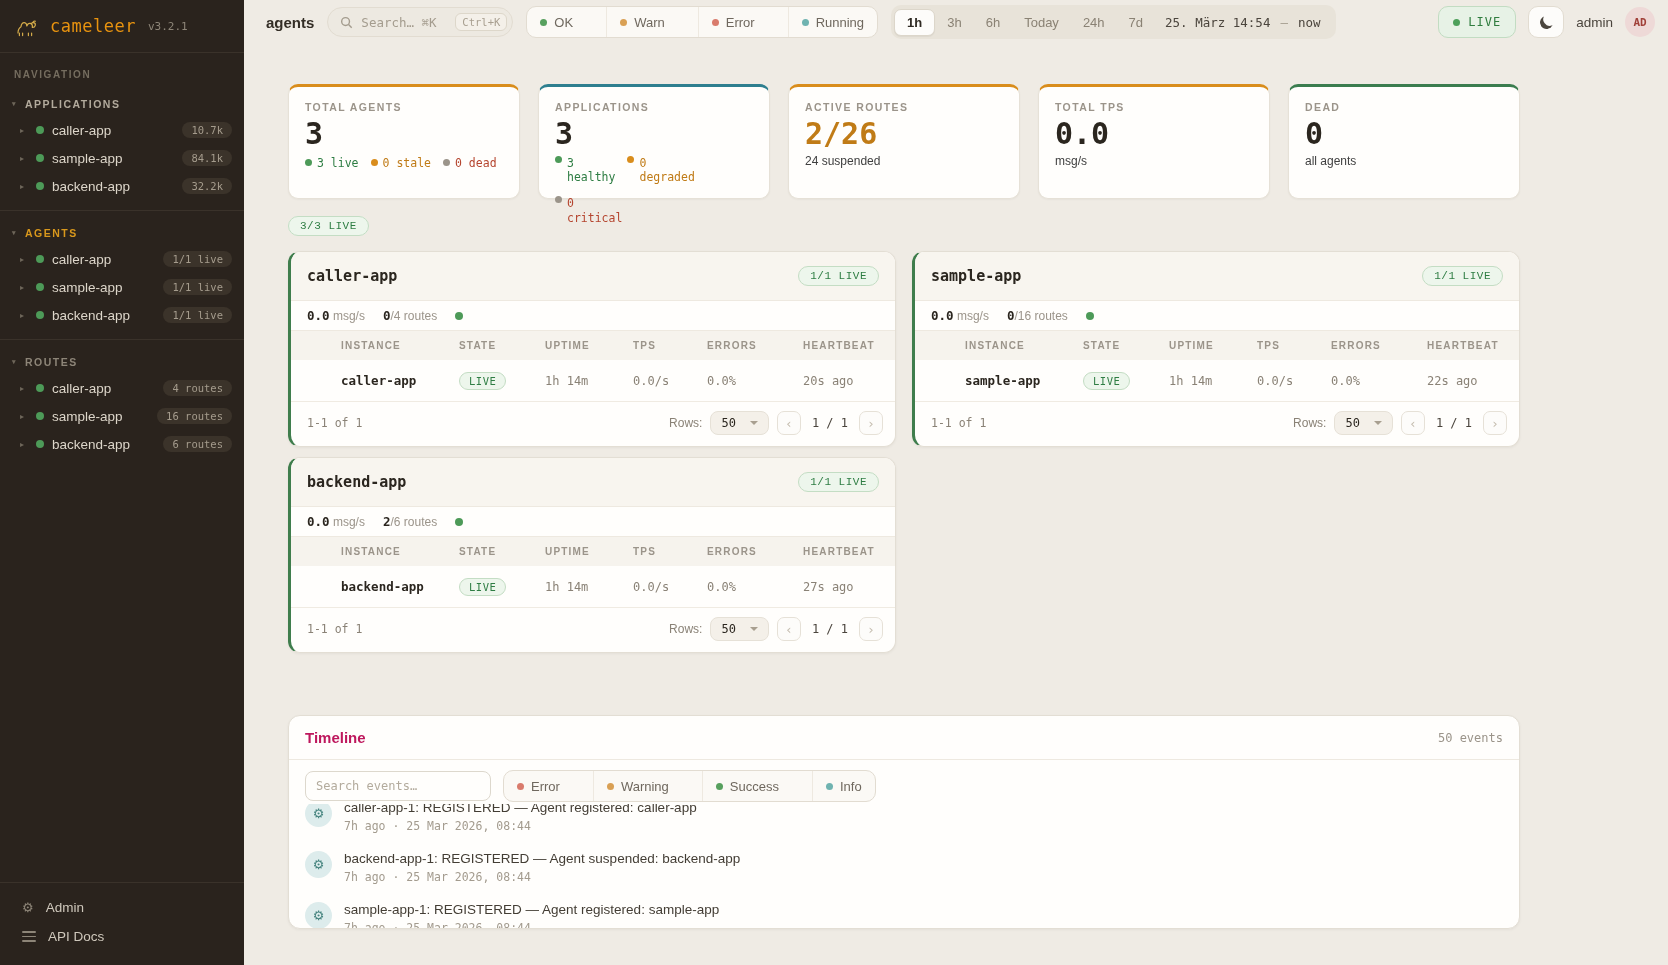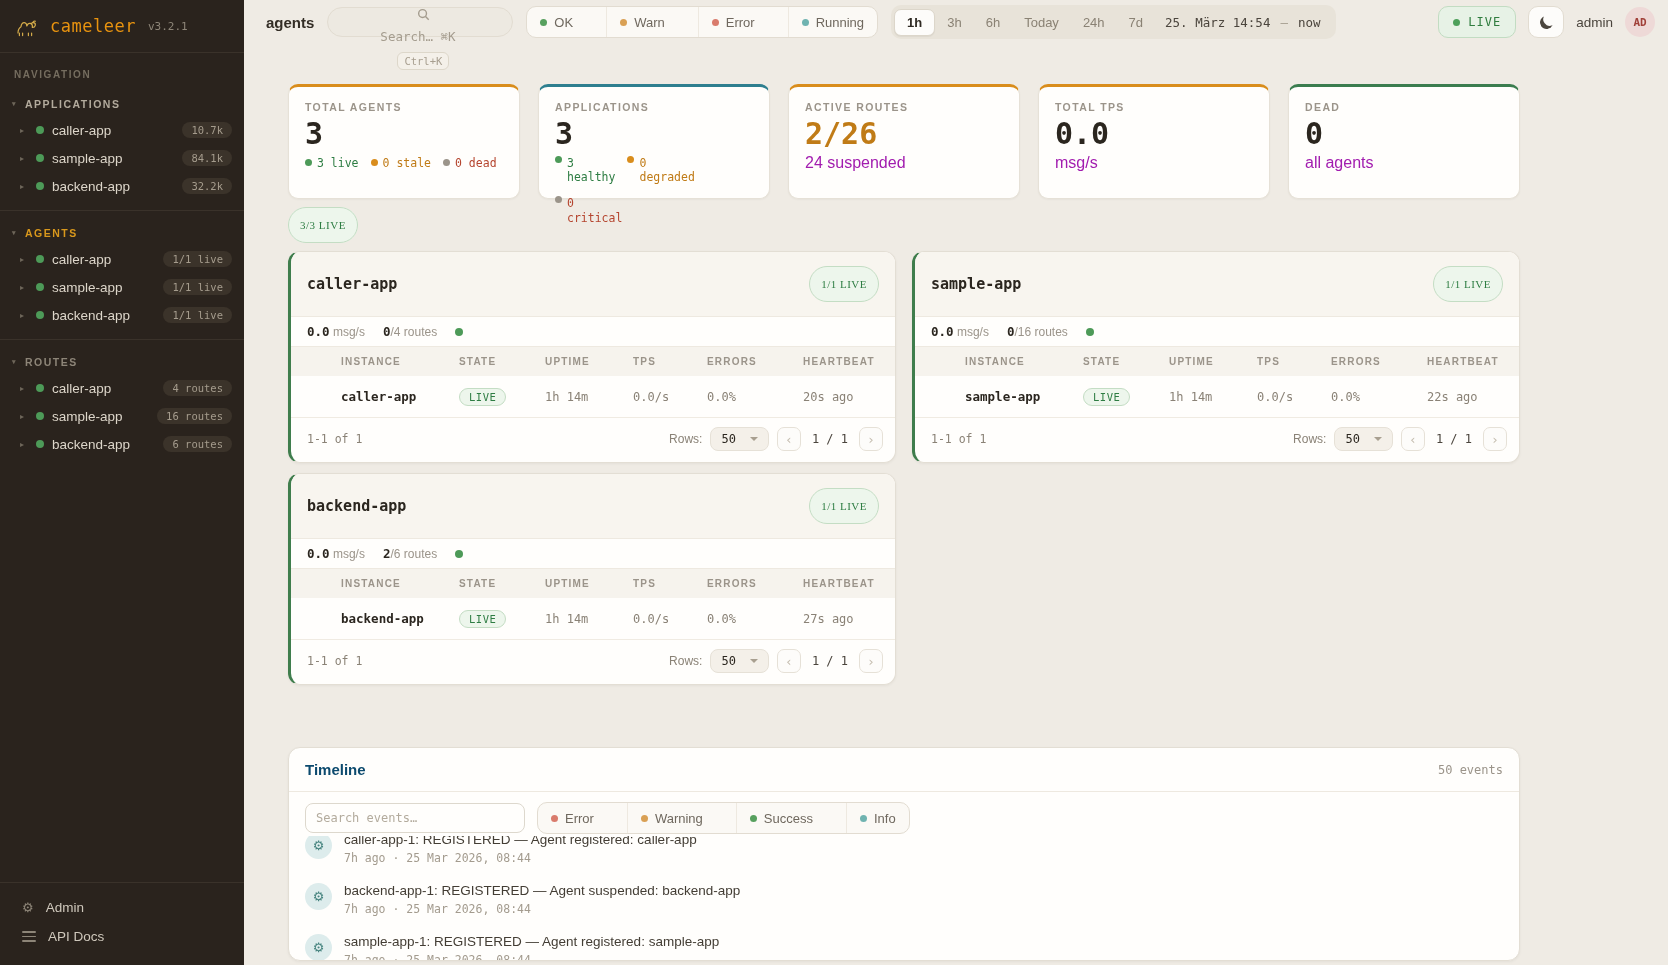--- a/index.html
+++ b/index.html
@@ -34,21 +34,21 @@
   .side-foot { border-top:1px solid #3a322a; padding:10px 0 14px; }
   .foot-item { display:flex; align-items:center; gap:12px; padding:7px 14px 7px 22px; color:#cfc8bc; font-size:13.5px; cursor:pointer; }
   .gear { color:#8d8578; font-size:13px; }
   .bars { display:inline-flex; flex-direction:column; gap:3px; width:14px; }
   .bars i { display:block; height:1.5px; background:#8d8578; border-radius:2px; }
 
   
   .main { flex:1; display:flex; flex-direction:column; min-width:0; }
   .topbar { height:44px; display:flex; align-items:center; gap:13px; padding:0 13px 0 22px; flex-shrink:0; }
   .page-name { font-weight:bold; font-size:15px; color:#332d25; }
-  .search-pill { display:flex; align-items:center; gap:8px; background:#edE9e1; border:1px solid #e2dcd1; border-radius:999px; height:30px; padding:0 6px 0 12px; width:186px;flex-direction:column; }
+  .search-pill { display:flex; align-items:center; gap:8px; background:#edE9e1; border:1px solid #e2dcd1; border-radius:999px; height:30px; padding:0 6px 0 12px; width:186px; }
   .search-pill input { border:0; outline:none; background:transparent; font-size:12.5px; color:#6f685e; width:86px; font-family:"DejaVu Sans Mono",monospace; }
   .search-pill input::placeholder { color:#a49c8e; }
   .kbd { font-family:"DejaVu Sans Mono",monospace; font-size:10.5px; color:#a89f90; border:1px solid #ddd7ca; background:#f4f0e9; border-radius:6px; padding:2px 6px; }
   .chip-group { display:flex; align-items:stretch; background:#fbf9f5; border:1px solid #e2dcd1; border-radius:10px; overflow:hidden; height:32px; }
   .chip { display:flex; align-items:center; gap:7px; padding:0 13px; font-size:13px; color:#6f685e; cursor:pointer; }
   .chip + .chip { border-left:1px solid #eee9e0;margin-left:20px; }
   .cdot { width:7px; height:7px; border-radius:50%; }
   .c-green{background:#57a05e}.c-amber{background:#d9a054}.c-red{background:#d97b6c}.c-teal{background:#6fb3b0}
   .time-group { display:flex; align-items:center; background:#e8e3d9; border-radius:10px; padding:3px; height:34px; }
   .range-btn { font-size:13px; color:#8a8274; padding:5px 12px; border-radius:7px; cursor:pointer; }
@@ -65,31 +65,31 @@
 
   .content { padding:40px 0 0 44px; width:1276px; }
 
   
   .stats-row { display:grid; grid-template-columns:repeat(5,1fr); gap:18px; width:1232px; }
   .stat-card { background:#fffefc; border:1px solid #e6e1d7; border-top:3px solid #d98d1c; border-radius:10px; height:115px; padding:14px 16px; box-shadow:0 1px 2px rgba(0,0,0,.04); }
   .stat-card.teal { border-top-color:#2e7f8f; } .stat-card.green { border-top-color:#3b7d4f; }
   .stat-label { font-size:10.5px; letter-spacing:1.4px; color:#9b948a; font-weight:bold; }
   .stat-value { font-family:"DejaVu Sans Mono",monospace; font-size:30px; font-weight:bold; color:#2b261f; margin-top:4px; line-height:1.15; }
   .stat-value.amber { color:#c07b16; }
-  .stat-sub { font-size:16px; color:#a21caf; margin-top:2px; }
+  .stat-sub { font-size:12px; color:#404040; margin-top:2px; }
   .stat-legend { display:flex; gap:12px; margin-top:4px; font-family:"DejaVu Sans Mono",monospace; font-size:11.5px; flex-wrap:wrap; }
   .leg { display:flex; align-items:center; gap:5px; }
   .leg .dot { width:7px; height:7px; }
   .leg.stack { align-items:flex-start; }
   .leg .two { display:flex; flex-direction:column; line-height:1.25; }
   .lg-green{color:#2e7d43}.lg-amber{color:#c07b16}.lg-red{color:#b5452f}
   .dot-amber{background:#d98d1c}.dot-gray{background:#9b948a}
 
   .overview-badge { display:inline-block; margin:16px 0 0; }
-  .live-badge { font-family:Liberation Serif, serif; font-size:11px; letter-spacing:.5px; color:#2e7d43; background:#edf6ec; border:1px solid #c4ddc4; border-radius:999px; padding:11px 11px; }
+  .live-badge { font-family:Liberation Mono, monospace; font-size:11px; letter-spacing:.5px; color:#2e7d43; background:#edf6ec; border:1px solid #c4ddc4; border-radius:999px; padding:3px 11px; }
 
   
   .apps-grid { display:grid; grid-template-columns:608px 608px; gap:10px 16px; margin-top:18px; align-items:start; }
   .app-card { background:#fffefc; border:1px solid #e3ded4; border-left:3px solid #3f7d4c; border-radius:12px; box-shadow:0 1px 3px rgba(0,0,0,.05); overflow:hidden; }
   .ac-head { display:flex; align-items:center; justify-content:space-between; padding:14px 16px; background:#f8f5ef; border-bottom:1px solid #eee9e0; }
   .ac-title { font-family:"DejaVu Sans Mono",monospace; font-weight:bold; font-size:15px; color:#2b261f; }
   .ac-stats { display:flex; align-items:center; gap:18px; padding:7px 16px; border-bottom:1px solid #eee9e0; font-size:12px; color:#9b948a; }
   .ac-stats b { font-family:"DejaVu Sans Mono",monospace; color:#2b261f; font-size:12.5px; }
   .tbl-head, .tbl-row { display:grid; grid-template-columns:50px 118px 86px 88px 74px 96px 1fr; align-items:center; }
   .tbl-head { background:#f6f3ed; height:29px; font-size:10px; letter-spacing:1.2px; color:#9b948a; font-weight:bold; }
@@ -101,24 +101,24 @@
   .foot-right { margin-left:auto; display:flex; align-items:center; gap:8px; }
   .rows-label { font-family:"Liberation Sans",sans-serif; font-size:12px; color:#8a8276; }
   .rows-select { display:flex; align-items:center; gap:14px; background:#f4f0e9; border:1px solid #e6e1d7; border-radius:8px; padding:4px 10px; color:#2b261f; font-size:12px; cursor:pointer; }
   .sel-caret { width:0; height:0; border-left:4px solid transparent; border-right:4px solid transparent; border-top:4px solid #a89f90; }
   .pg-btn { width:24px; height:24px; border:1px solid #e6e1d7; background:#fdfcfa; border-radius:7px; color:#c4bcae; display:flex; align-items:center; justify-content:center; font-size:13px; cursor:pointer; }
   .pg-count { color:#4b453d; font-size:12px; padding:0 3px; }
 
   
   .timeline-card { width:1232px; margin-top:62px; background:#fffefc; border:1px solid #e3ded4; border-radius:12px; box-shadow:0 1px 3px rgba(0,0,0,.05); height:214px; overflow:hidden; }
   .tl-head { display:flex; align-items:center; justify-content:space-between; padding:13px 16px; border-bottom:1px solid #eee9e0; }
-  .tl-title { font-weight:bold; font-size:15px; color:#0c4a6e; }
+  .tl-title { font-weight:bold; font-size:15px; color:#be185d; }
   .tl-count { font-family:"DejaVu Sans Mono",monospace; font-size:12px; color:#9b948a; }
   .tl-filters { display:flex; align-items:center; gap:12px; padding:10px 16px 2px; }
-  .tl-search { display:flex; align-items:center; background:#fffefc; border:1px solid #ddd8cd; border-radius:8px; height:30px; padding:0 10px; width:220px; }
+  .tl-search { display:flex; align-items:center; background:#fffefc; border:1px solid #ddd8cd; border-radius:8px; height:30px; padding:0 10px; width:186px; }
   .tl-search input { border:0; outline:none; background:transparent; width:100%; font-family:"DejaVu Sans Mono",monospace; font-size:12px; color:#6f685e; }
   .tl-search input::placeholder { color:#b3ab9d; }
   .tl-events { height:150px; overflow:hidden; padding:0 16px; }
   .event { display:flex; gap:12px; padding:9px 0; }
   .event:first-child { margin-top:-13px; }
   .ev-icon { width:27px; height:27px; border-radius:50%; background:#ddecec; color:#46847f; display:flex; align-items:center; justify-content:center; font-size:13px; flex-shrink:0; }
   .ev-title { font-size:13.5px; color:#433d34; }
   .ev-meta { font-family:"DejaVu Sans Mono",monospace; font-size:11.5px; color:#a39b8e; margin-top:4px; }
 
   svg.sicon { display:block; }

